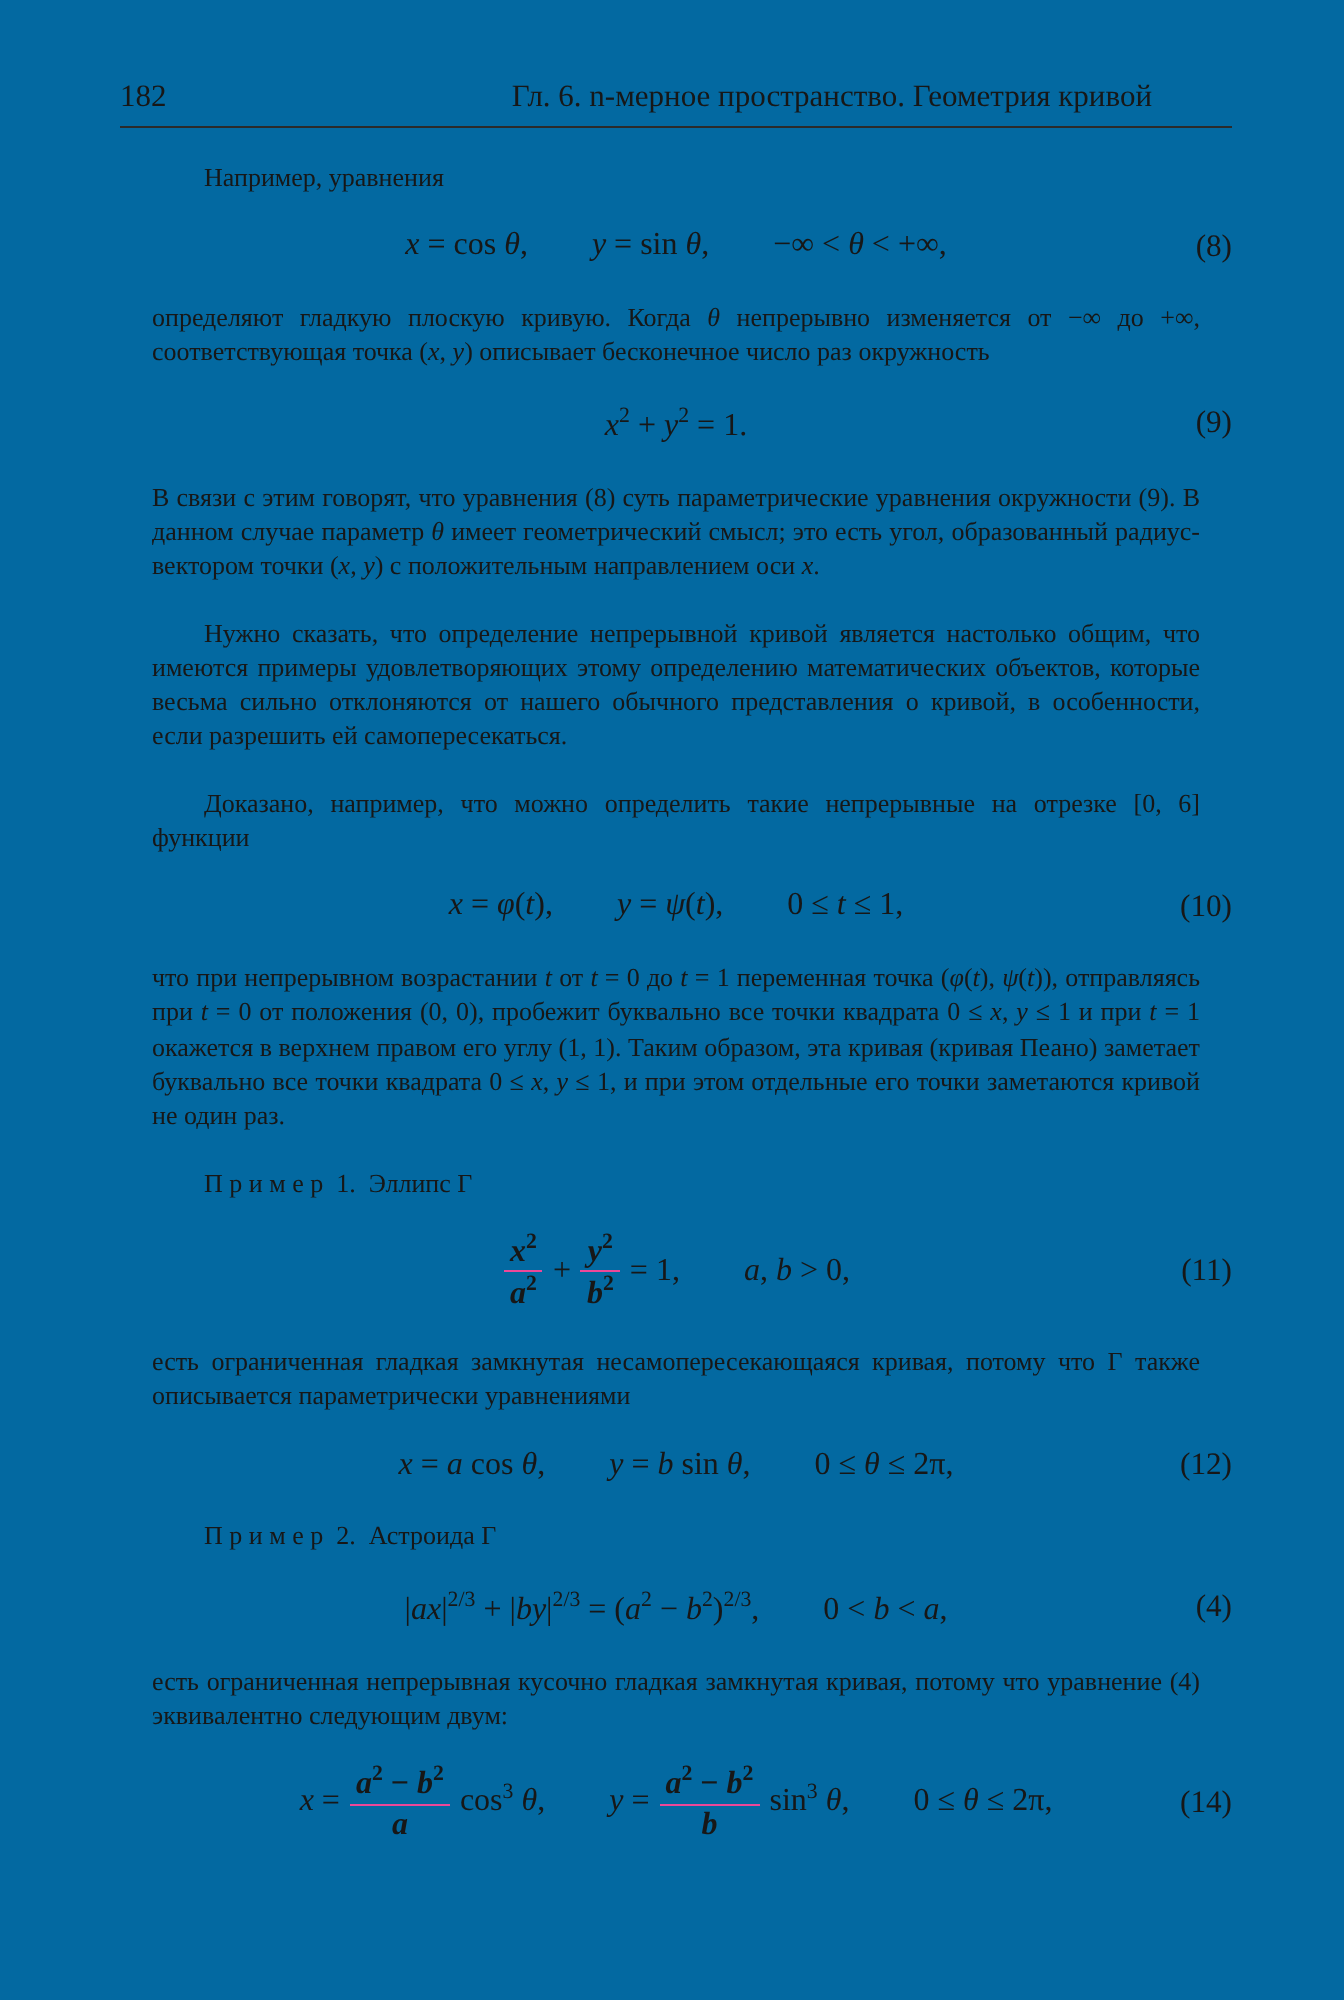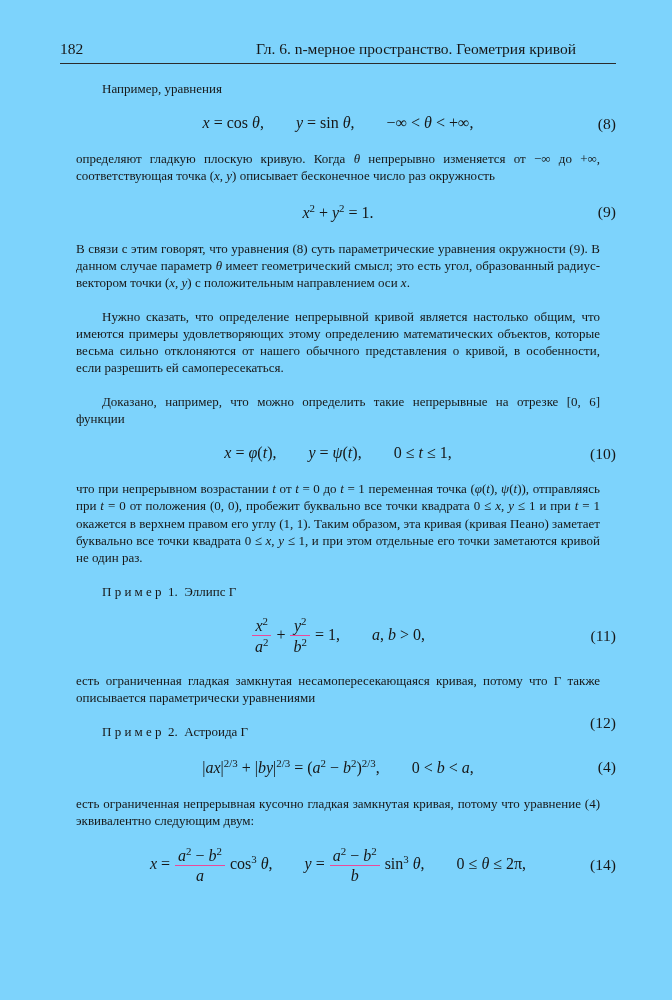--- a/index.html
+++ b/index.html
@@ -1,37 +1,37 @@
 <!DOCTYPE html>
 <html lang="ru"><head>
 <meta charset="utf-8">
 <style>
   html,body{margin:0;padding:0;background:#e9e8e5;}
   .page{
     width:672px;height:1000px;box-sizing:border-box;
-    margin:0 auto;background:#7dd3fc;color:#171717;
+    margin:0 auto;background:#0369a1;color:#171717;
     padding:40px 56px 18px 60px;overflow:hidden;
     font-family:"Liberation Serif","DejaVu Serif",serif;
   }
   .page-header{
     display:flex;align-items:baseline;
     border-bottom:1.5px solid #2b2b2b;
     padding-bottom:5px;margin-bottom:15px;
     font-size:15.5px;
   }
   .page-number{min-width:46px;}
   .running-head{flex:1;text-align:right;padding-right:40px;}
   .content{}
   .para{margin:16px;text-align:justify;font-size:13px;line-height:1.33;}
   .para.indent{text-indent:26px;}
   .eq{position:relative;text-align:center;margin:9px 0;font-size:16px;line-height:1.3;padding:0 34px;}
   .eq-body{display:inline-block;}
   .eq-num{position:absolute;right:0;top:50%;transform:translateY(-50%);font-size:15.6px;}
   sup{font-size:68%;}
-  .frac{display:inline-block;vertical-align:middle;text-align:center;line-height:1.08;margin:0 1px;}
+  .frac{display:inline-block;vertical-align:middle;text-align:center;line-height:1.08;margin:0 1px;font-weight:bold;}
   .fnum{display:block;padding:0 3px 1px;}
   .fden{display:block;border-top:1px solid #ec4899;padding:1px 3px 0;}
   i{font-style:italic;}
 </style>
 </head>
 <body>
 
 <div class="page">
   <header class="page-header">
     <span class="page-number">182</span>
@@ -43,19 +43,19 @@
       <p class="para">определяют гладкую плоскую кривую. Когда <i>θ</i> непрерывно изменяется от −∞ до +∞, соответствующая точка (<i>x</i>, <i>y</i>) описывает бесконечное число раз окружность</p>
       <div class="eq"><span class="eq-body"><i>x</i><sup>2</sup> + <i>y</i><sup>2</sup> = 1.</span><span class="eq-num">(9)</span></div>
       <p class="para">В связи с этим говорят, что уравнения (8) суть параметрические уравнения окружности (9). В данном случае параметр <i>θ</i> имеет геометрический смысл; это есть угол, образованный радиус-вектором точки (<i>x</i>, <i>y</i>) с положительным направлением оси <i>x</i>.</p>
       <p class="para indent">Нужно сказать, что определение непрерывной кривой является настолько общим, что имеются примеры удовлетворяющих этому определению математических объектов, которые весьма сильно отклоняются от нашего обычного представления о кривой, в особенности, если разрешить ей самопересекаться.</p>
       <p class="para indent">Доказано, например, что можно определить такие непрерывные на отрезке [0, 6] функции</p>
       <div class="eq"><span class="eq-body"><i>x</i> = <i>φ</i>(<i>t</i>),  <i>y</i> = <i>ψ</i>(<i>t</i>),  0 ≤ <i>t</i> ≤ 1,</span><span class="eq-num">(10)</span></div>
       <p class="para">что при непрерывном возрастании <i>t</i> от <i>t</i> = 0 до <i>t</i> = 1 переменная точка (<i>φ</i>(<i>t</i>), <i>ψ</i>(<i>t</i>)), отправляясь при <i>t</i> = 0 от положения  (0, 0),  пробежит буквально все точки квадрата  0 ≤ <i>x</i>, <i>y</i> ≤ 1  и при  <i>t</i> = 1 окажется в верхнем правом его углу (1, 1). Таким образом, эта кривая (кривая Пеано) заметает буквально все точки квадрата  0 ≤ <i>x</i>,  <i>y</i> ≤ 1,  и при этом отдельные его точки заметаются кривой не один раз.</p>
       <p class="para indent">П р и м е р&nbsp; 1.&nbsp; Эллипс Γ</p>
       <div class="eq"><span class="eq-body"><span class="frac"><span class="fnum"><i>x</i><sup>2</sup></span><span class="fden"><i>a</i><sup>2</sup></span></span> + <span class="frac"><span class="fnum"><i>y</i><sup>2</sup></span><span class="fden"><i>b</i><sup>2</sup></span></span> = 1,  <i>a</i>, <i>b</i> &gt; 0,</span><span class="eq-num">(11)</span></div>
       <p class="para">есть ограниченная гладкая замкнутая несамопересекающаяся кривая, потому что Γ также описывается параметрически уравнениями</p>
-      <div class="eq"><span class="eq-num">(12)</span></div>
+      <div class="eq"><span class="eq-body"><i>x</i> = <i>a</i> cos <i>θ</i>,  <i>y</i> = <i>b</i> sin <i>θ</i>,  0 ≤ <i>θ</i> ≤ 2π,</span><span class="eq-num">(12)</span></div>
       <p class="para indent">П р и м е р&nbsp; 2.&nbsp; Астроида Γ</p>
       <div class="eq"><span class="eq-body">|<i>ax</i>|<sup>2/3</sup> + |<i>by</i>|<sup>2/3</sup> = (<i>a</i><sup>2</sup> − <i>b</i><sup>2</sup>)<sup>2/3</sup>,  0 &lt; <i>b</i> &lt; <i>a</i>,</span><span class="eq-num">(4)</span></div>
       <p class="para">есть ограниченная непрерывная кусочно гладкая замкнутая кривая, потому что уравнение (4) эквивалентно следующим двум:</p>
       <div class="eq"><span class="eq-body"><i>x</i> = <span class="frac"><span class="fnum"><i>a</i><sup>2</sup> − <i>b</i><sup>2</sup></span><span class="fden"><i>a</i></span></span> cos<sup>3</sup> <i>θ</i>,  <i>y</i> = <span class="frac"><span class="fnum"><i>a</i><sup>2</sup> − <i>b</i><sup>2</sup></span><span class="fden"><i>b</i></span></span> sin<sup>3</sup> <i>θ</i>,  0 ≤ <i>θ</i> ≤ 2π,</span><span class="eq-num">(14)</span></div>
     </main>
 </div>
 
 </body></html>

